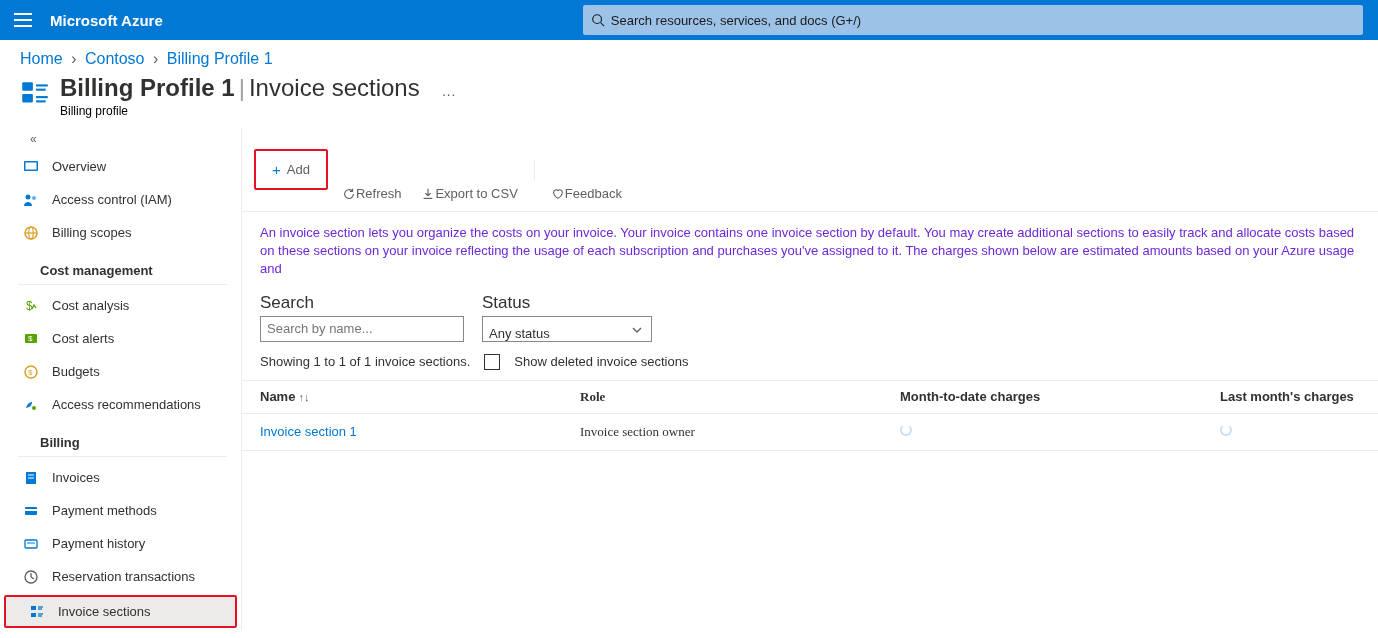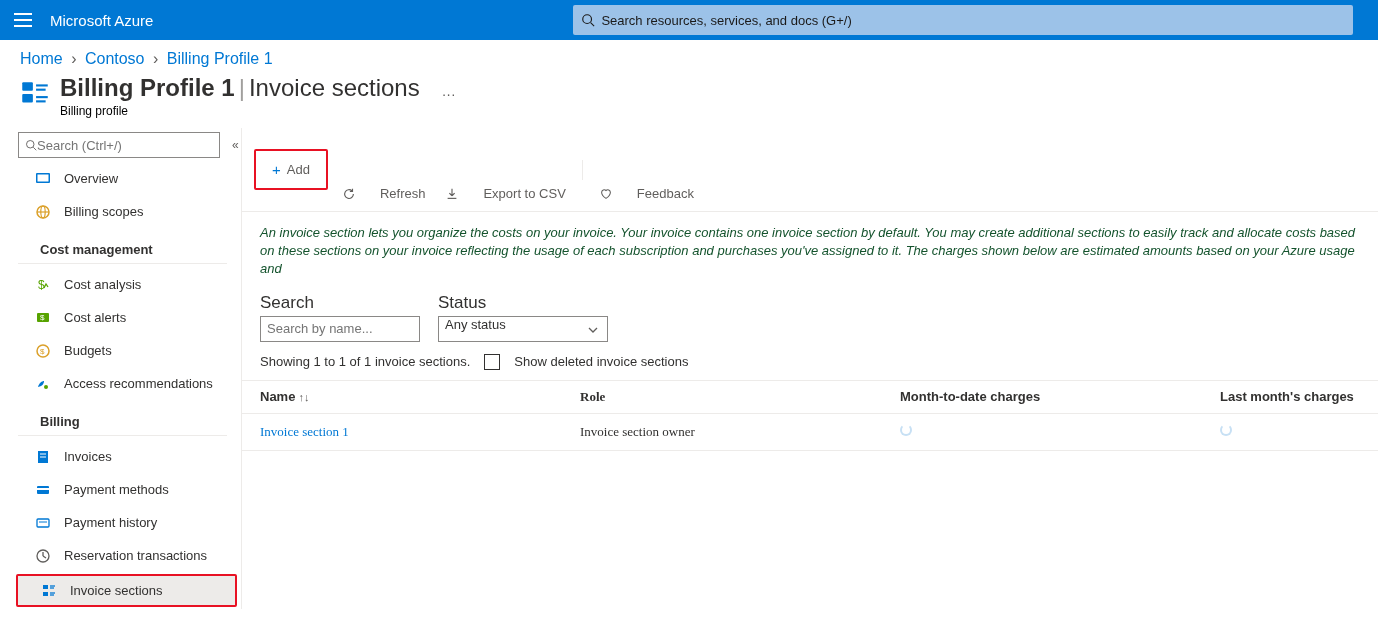--- a/index.html
+++ b/index.html
@@ -2,21 +2,21 @@
 <html><head>
 <meta charset="utf-8">
 <style>
   * { box-sizing: border-box; margin: 0; padding: 0; }
   body { font-family: "Segoe UI", Arial, sans-serif; font-size: 13px; color: #323130; background: #fff; width: 1378px; height: 638px; overflow: hidden; }
   
   
   .topbar { background: #0078d4; color: #fff; height: 40px; display: flex; align-items: center; padding: 0 14px; }
   .hamburger { width: 18px; height: 14px; display: flex; flex-direction: column; justify-content: space-between; cursor: pointer; margin-right: 18px; }
   .hamburger span { height: 2px; background: #fff; }
-  .brand { font-size: 15px; font-weight: 400; }
+  .brand { font-size: 15px; font-weight: 700; }
   .search-container { margin-left: 420px; flex: 0 0 780px; background: #9cc2e8; height: 30px; border-radius: 2px; display: flex; align-items: center; padding: 0 8px; color: #1b1a19; }
   .search-container svg { margin-right: 6px; }
   .search-container input { background: transparent; border: none; outline: none; flex: 1; font-size: 13px; color: #1d4ed8; }
   .search-container input::placeholder { color: #1b1a19; }
 
   
   .breadcrumb { padding: 10px 20px 6px; font-size: 16px; }
   .breadcrumb a { color: #0078d4; text-decoration: none; cursor: pointer; }
   .breadcrumb .sep { color: #605e5c; margin: 0 4px; }
 
@@ -31,59 +31,59 @@
   .page-sub { font-size: 12px; color: #000000; margin-top: 2px; }
 
   .body-row { display: flex; }
 
   
   .sidebar { width: 242px; border-right: 1px solid #edebe9; padding-right: 0; }
   .side-search-row { display: flex; align-items: center; padding: 4px 8px 4px 18px; }
   .side-search { flex: 1; border: 1px solid #8a8886; height: 26px; display: flex; align-items: center; padding: 0 6px; }
   .side-search input { border: none; outline: none; flex: 1; font-size: 13px; }
   .collapse-caret { margin-left: 12px; color: #605e5c; cursor: pointer; font-size: 12px; }
-  .side-list { list-style: none; padding-left: 12px; }
+  .side-list { list-style: none; }
   .side-item { display: flex; align-items: center; height: 33px; padding: 0 14px 0 22px; cursor: pointer; font-size: 13px; color: #323130; }
   .side-item.active { background: #edebe9; }
   .side-item .sicon { width: 18px; height: 18px; margin-right: 12px; display: inline-flex; align-items: center; justify-content: center; flex-shrink: 0; }
   .side-group { font-size: 13px; font-weight: 600; color: #323130; padding: 14px 18px 6px 22px; border-bottom: 1px solid #edebe9; margin: 0 14px 4px 18px; }
   .side-group:first-of-type { border-top: none; }
 
   .highlight-box-red { border: 2.5px solid #e81123; border-radius: 2px; }
 
   
   .main { flex: 1; padding: 0; overflow: hidden; }
   .toolbar { display: flex; align-items: center; padding: 4px 4px 4px 4px; border-bottom: 1px solid #edebe9; }
-  .tool-btn { display: flex; align-items: center; gap: 24px; padding: 6px 10px; color: #605e5c; cursor: pointer; font-size: 13px; margin-top: 48px; }
+  .tool-btn { display: flex; align-items: center; gap: 0; padding: 6px 10px; color: #605e5c; cursor: pointer; font-size: 13px; margin-top: 48px; }
   .tool-btn svg { width: 14px; height: 14px; }
   .tool-sep { width: 1px; height: 20px; background: #edebe9; margin: 0 6px; }
   .add-box { padding: 4px 6px; margin: 2px 4px 2px 8px; }
   .add-btn { display: flex; align-items: center; gap: 6px; padding: 6px 10px; color: #605e5c; cursor: pointer; font-size: 13px; }
   .add-btn .plus { color: #0078d4; font-size: 15px; font-weight: 400; }
 
-  .desc-text { padding: 12px 18px 14px 18px; font-size: 13px; line-height: 1.4; color: #14532d; white-space: normal; font-style: italic; }
+  .desc-text { padding: 12px 18px 14px 18px; font-size: 13px; line-height: 1.4; color: #6d28d9; white-space: normal; }
 
   .filters-row { display: flex; gap: 18px; padding: 0 18px 12px 18px; }
   .filter-field { display: flex; flex-direction: column; }
   .filter-label { font-size: 17px; margin-bottom: 3px; }
-  .filter-input { border: 1px solid #8a8886; height: 26px; width: 160px; padding: 0 6px; font-size: 13px; }
-  .filter-select { border: 1px solid #8a8886; height: 26px; width: 170px; padding: 0 26px 0 6px; font-size: 13px; display: flex; align-items: flex-start; justify-content: space-between; cursor: pointer; position: relative; }
+  .filter-input { border: 1px solid #8a8886; height: 26px; width: 204px; padding: 0 6px; font-size: 13px; }
+  .filter-select { border: 1px solid #8a8886; height: 26px; width: 170px; padding: 0 26px 0 6px; font-size: 13px; display: flex; align-items: flex-end; justify-content: space-between; cursor: pointer; position: relative; }
   .filter-select .chev { position: absolute; right: 8px; top: 7px; }
 
   .result-line { display: flex; align-items: center; gap: 14px; padding: 0 18px 10px 18px; font-size: 13px; }
   .checkbox { width: 16px; height: 16px; border: 1px solid #323130; display: inline-block; }
 
   .table { width: 100%; }
   .thead { display: flex; border-bottom: 1px solid #edebe9; border-top: 1px solid #edebe9; padding: 8px 18px; font-size: 13px; font-weight: 600; }
   .trow { display: flex; border-bottom: 1px solid #edebe9; padding: 10px 18px; font-size: 13px; }
   .col-name { flex: 0 0 320px; }
   .col-role { flex: 0 0 320px; font-family: Liberation Serif, serif; }
   .col-mtd { flex: 0 0 320px; }
   .col-last { flex: 0 0 160px; }
-  .link { color: #0078d4; cursor: pointer; font-family: Liberation Serif, serif; }
+  .link { color: #0078d4; cursor: pointer; }
   .sort-arrow { font-size: 11px; margin-left: 3px; color: #605e5c; }
 
   .spinner { width: 12px; height: 12px; border: 2px solid #c7e0f4; border-top-color: transparent; border-radius: 50%; display: inline-block; }
 </style>
 </head>
 <body>
 
 <div class="topbar">
   <div class="hamburger">
     <span></span>
@@ -127,39 +127,42 @@
       <span class="more-dots">···</span>
     </div>
     <div class="page-sub">Billing profile</div>
   </div>
 </div>
 
 <div class="body-row">
 
   <div class="sidebar">
     <div class="side-search-row">
-      <div class="side-search">
-        <svg width="12" height="12" viewBox="0 0 16 16">
-            <circle cx="7" cy="7" r="5" stroke="#605e5c" stroke-width="1.2" fill="none"></circle>
-            <line x1="11" y1="11" x2="15" y2="15" stroke="#605e5c" stroke-width="1.2"></line>
-          </svg>
-        <input placeholder="Search (Ctrl+/)" style="">
-      </div>
       <span class="collapse-caret">«</span>
     </div>
 
     <ul class="side-list">
       <li class="side-item">
         <span class="sicon">
             <svg width="16" height="16" viewBox="0 0 16 16">
               <rect x="1" y="2" width="14" height="10" rx="1" fill="#0078d4"></rect>
               <rect x="2.5" y="3.5" width="11" height="7" fill="#fff"></rect>
             </svg>
           </span>
         <span>Overview</span>
+      </li>
+      <li class="side-item">
+        <span class="sicon">
+            <svg width="16" height="16" viewBox="0 0 16 16">
+              <circle cx="5" cy="5" r="2.5" fill="#0078d4"></circle>
+              <circle cx="11" cy="6" r="2" fill="#69afe5"></circle>
+              <path d="M1 14c0-2.5 2-4 4-4s4 1.5 4 4" fill="#0078d4"></path>
+            </svg>
+          </span>
+        <span>Access control (IAM)</span>
       </li>
       <li class="side-item">
         <span class="sicon">
             <svg width="16" height="16" viewBox="0 0 16 16">
               <circle cx="8" cy="8" r="6" fill="none" stroke="#dba02a" stroke-width="1.5"></circle>
               <ellipse cx="8" cy="8" rx="2.2" ry="6" fill="none" stroke="#dba02a" stroke-width="1.2"></ellipse>
               <line x1="2" y1="8" x2="14" y2="8" stroke="#dba02a" stroke-width="1.2"></line>
             </svg>
           </span>
         <span>Billing scopes</span>

